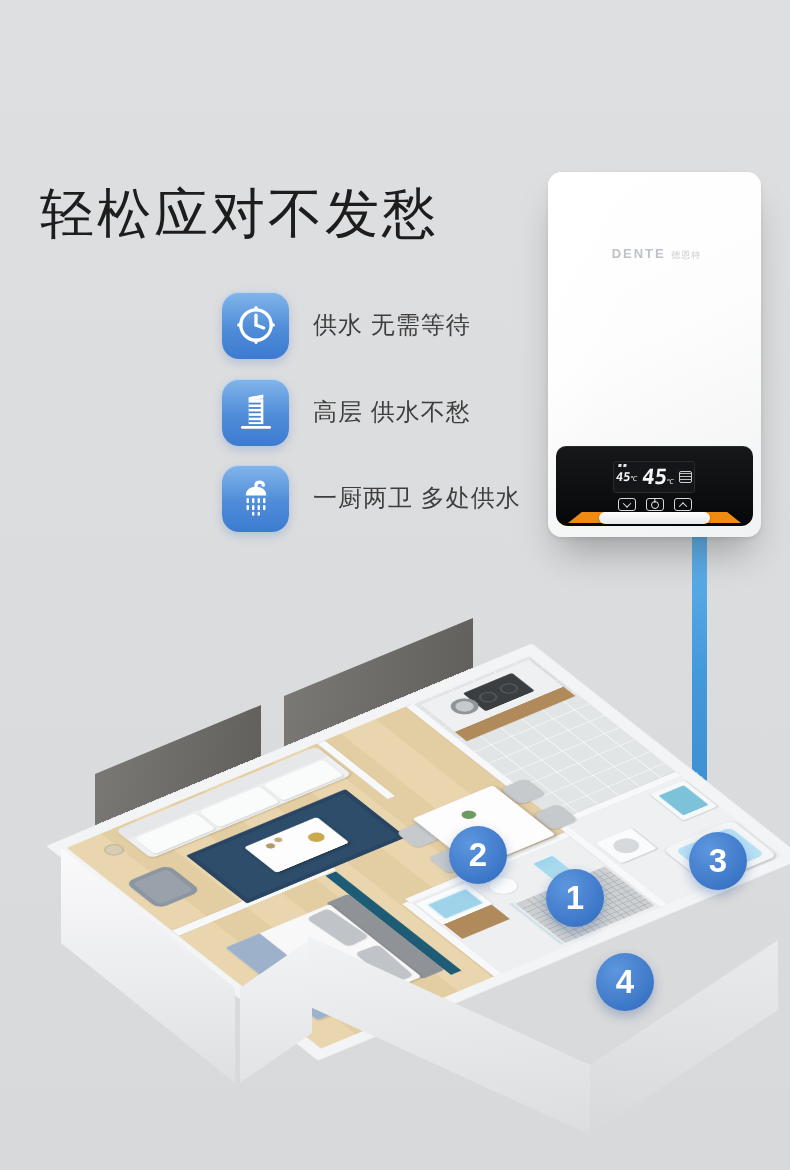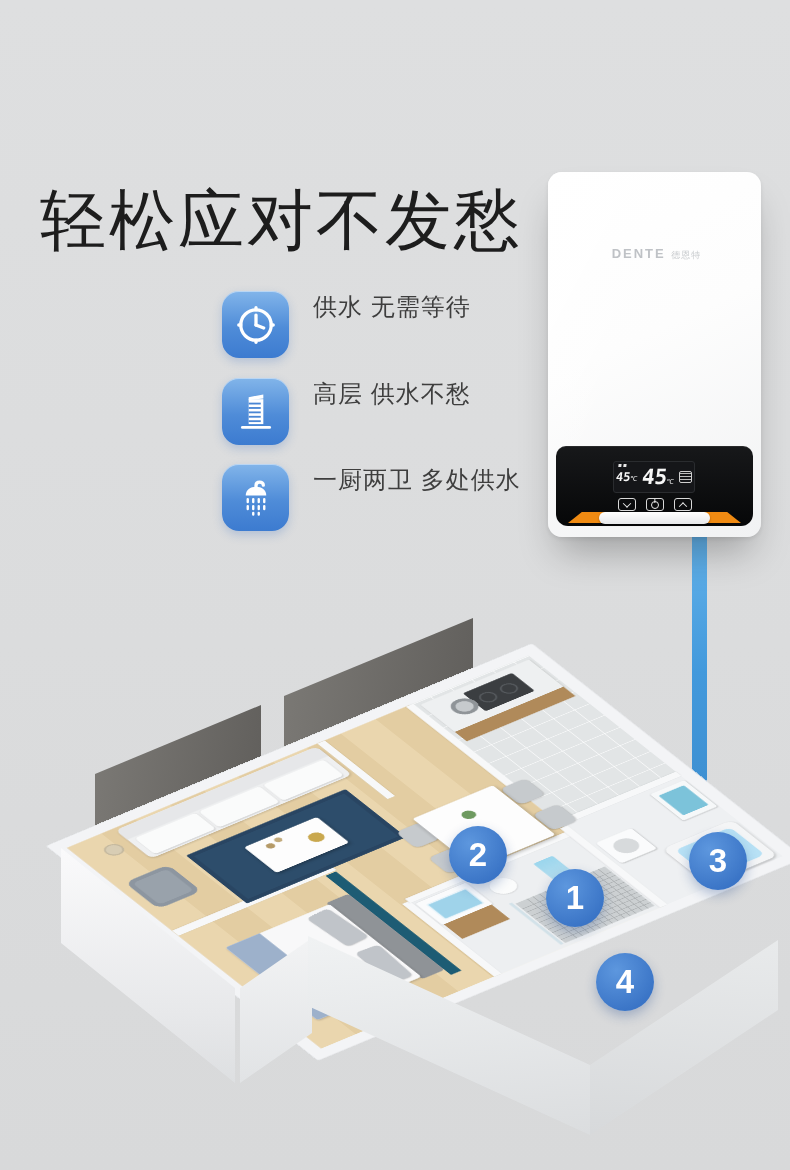--- a/index.html
+++ b/index.html
@@ -4,25 +4,25 @@
 <style>
   html,body{margin:0;padding:0;}
   body{width:790px;height:1170px;overflow:hidden;background:#dcddde;
        font-family:"Liberation Sans","DejaVu Sans",sans-serif;}
   #canvas{position:relative;width:790px;height:1170px;background:
           linear-gradient(180deg,#dedfe0 0%,#dbdcdd 55%,#d8d9da 100%);overflow:hidden;}
 
   
   .title{position:absolute;left:36px;top:56px;font-size:102px;line-height:1.05;
          font-weight:900;color:#121212;letter-spacing:6px;}
-  .subtitle{position:absolute;left:40px;top:184px;font-size:66px;line-height:1.1;
+  .subtitle{position:absolute;left:40px;top:184px;font-size:54px;line-height:1.1;
          font-weight:400;color:#1d1d1d;letter-spacing:3px;}
 
   
-  .feature{position:absolute;left:222px;display:flex;height:68px;}
+  .feature{position:absolute;left:222px;display:flex;align-items:center;height:68px;}
   .f1{top:291px;} .f2{top:378px;} .f3{top:464px;}
   .fe-icon{width:67px;height:67px;border-radius:17px;flex:0 0 auto;
            background:linear-gradient(180deg,#82b5ea 0%,#4f8cd8 55%,#3c7bd0 100%);
            box-shadow:0 4px 10px rgba(60,110,190,.25), inset 0 1px 0 rgba(255,255,255,.45);
            display:flex;align-items:center;justify-content:center;}
   .fe-icon svg{width:44px;height:44px;display:block;}
   .fe-label{margin-left:24px;font-size:24px;color:#3e3e3e;letter-spacing:1px;white-space:nowrap;}
 
   
   .heater{position:absolute;left:548px;top:172px;width:213px;height:365px;border-radius:14px;

